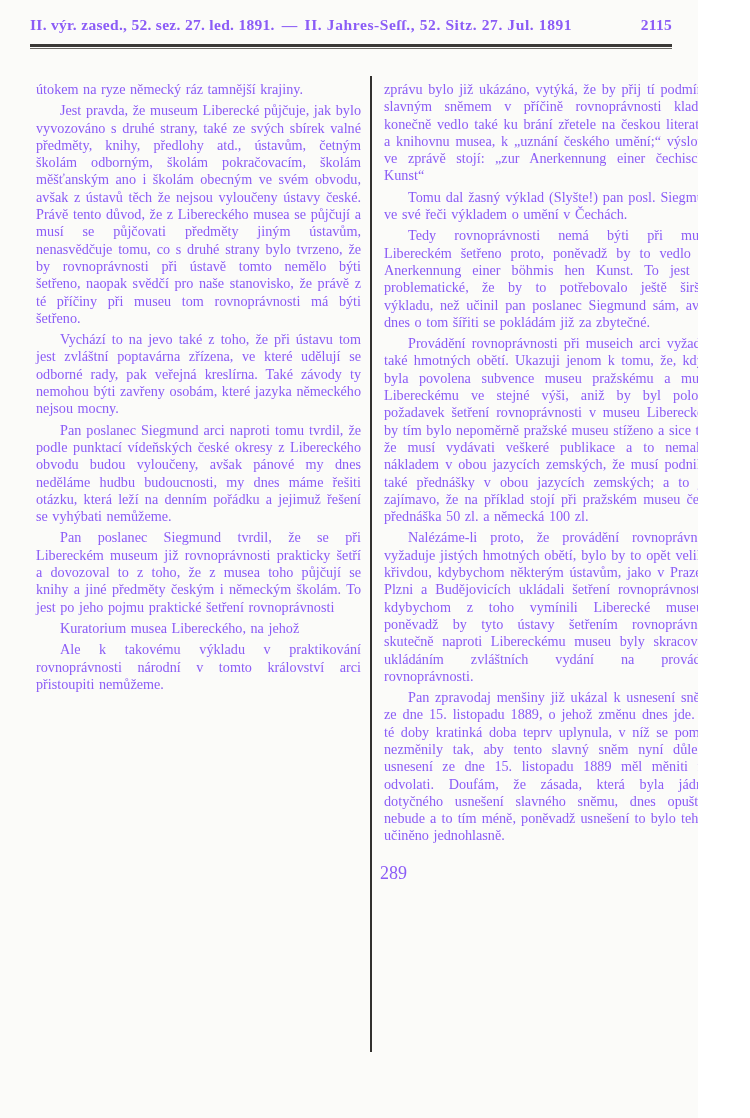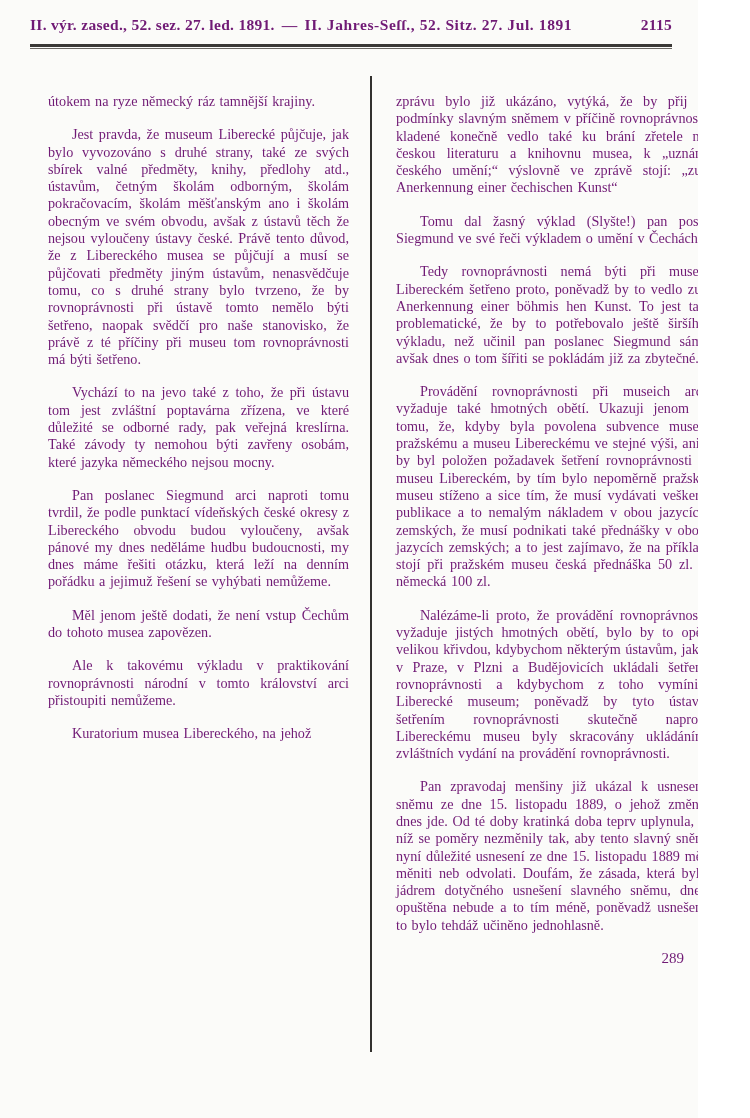--- a/index.html
+++ b/index.html
@@ -2,21 +2,21 @@
 <html><head>
 <meta charset="utf-8">
 <style>
   html, body { margin: 0; padding: 0; }
   .page {
     position: relative;
     width: 698px;
     height: 1118px;
     background: #fbfbf9;
     font-family: "Liberation Serif", "DejaVu Serif", serif;
-    color: #701a75;
+    color: #8b5cf6;
     overflow: hidden;
   }
   .header {
     position: absolute;
     left: 30px;
     right: 26px;
     top: 16px;
     display: flex;
     align-items: baseline;
     font-size: 15.5px;
@@ -48,30 +48,29 @@
   .col {
     position: absolute;
     top: 77px;
     text-align: justify;
     font-size: 14.2px;
     line-height: 17.3px;
   }
   .col-left  { left: 32px;  width: 333px; }
   .col-right { left: 380px; width: 342px; }
   .col p {
-    margin: 16px;
+    margin: 4px;
     text-indent: 24px;
     word-spacing: 1px;
   }
   .col p.cont { text-indent: 0; }
   .page-signature {
-    text-align: right;
     padding-right: 38px;
-    margin-top: 9px;
-    font-size: 15px;
+    margin-top: 20px;
+    font-size: 18px;
   }
 </style>
 </head>
 <body>
 
 <div class="page">
 
   <div class="header">
     <span>II. výr. zased., 52. sez. 27. led. 1891.</span>
     <span class="sep">—</span>
@@ -79,25 +78,25 @@
     <span class="pagenum">2115</span>
   </div>
 
   <div class="header-rule"></div>
 
   <div class="column-divider"></div>
 
   <div class="col col-left">
     <p class="cont">útokem na ryze německý ráz tamnější krajiny.</p>
     <p>Jest pravda, že museum Liberecké půjčuje, jak bylo vyvozováno s druhé strany, také ze svých sbírek valné předměty, knihy, předlohy atd., ústavům, četným školám odborným, školám pokračovacím, školám měšťanským ano i školám obecným ve svém obvodu, avšak z ústavů těch že nejsou vyloučeny ústavy české. Právě tento důvod, že z Libereckého musea se půjčují a musí se půjčovati předměty jiným ústavům, nenasvědčuje tomu, co s druhé strany bylo tvrzeno, že by rovnoprávnosti při ústavě tomto nemělo býti šetřeno, naopak svědčí pro naše stanovisko, že právě z té příčiny při museu tom rovnoprávnosti má býti šetřeno.</p>
-    <p>Vychází to na jevo také z toho, že při ústavu tom jest zvláštní poptavárna zřízena, ve které důležité se odborné rady, pak veřejná kreslírna. Také závody ty nemohou býti zavřeny osobám, které jazyka německého nejsou mocny.</p>
+    <p>Vychází to na jevo také z toho, že při ústavu tom jest zvláštní poptavárna zřízena, ve které udělují se odborné rady, pak veřejná kreslírna. Také závody ty nemohou býti zavřeny osobám, které jazyka německého nejsou mocny.</p>
     <p>Pan poslanec Siegmund arci naproti tomu tvrdil, že podle punktací vídeňských české okresy z Libereckého obvodu budou vyloučeny, avšak pánové my dnes neděláme hudbu budoucnosti, my dnes máme řešiti otázku, která leží na denním pořádku a jejimuž řešení se vyhýbati nemůžeme.</p>
-    <p>Měl jenom ještě dodati, že není vstup Čechům do tohoto musea zapovězen.</p>
+    <p>Pan poslanec Siegmund tvrdil, že se při Libereckém museum již rovnoprávnosti prakticky šetří a dovozoval to z toho, že z musea toho půjčují se knihy a jiné předměty českým i německým školám. To jest po jeho pojmu praktické šetření rovnoprávnosti</p>
+    <p>Kuratorium musea Libereckého, na jehož</p>
     <p>Ale k takovému výkladu v praktikování rovnoprávnosti národní v tomto království arci přistoupiti nemůžeme.</p>
-    <p>Kuratorium musea Libereckého, na jehož</p>
   </div>
 
   <div class="col col-right">
     <p class="cont">zprávu bylo již ukázáno, vytýká, že by přij tí podmínky slavným sněmem v příčině rovnoprávnosti kladené konečně vedlo také ku brání zřetele na českou literaturu a knihovnu musea, k „uznání českého umění;“ výslovně ve zprávě stojí: „zur Anerkennung einer čechischen Kunst“</p>
     <p>Tomu dal žasný výklad (Slyšte!) pan posl. Siegmund ve své řeči výkladem o umění v Čechách.</p>
     <p>Tedy rovnoprávnosti nemá býti při museu Libereckém šetřeno proto, poněvadž by to vedlo zur Anerkennung einer böhmis hen Kunst. To jest tak problematické, že by to potřebovalo ještě širšího výkladu, než učinil pan poslanec Siegmund sám, avšak dnes o tom šířiti se pokládám již za zbytečné.</p>
     <p>Provádění rovnoprávnosti při museich arci vyžaduje také hmotných obětí. Ukazuji jenom k tomu, že, kdyby byla povolena subvence museu pražskému a museu Libereckému ve stejné výši, aniž by byl položen požadavek šetření rovnoprávnosti v museu Libereckém, by tím bylo nepoměrně pražské museu stíženo a sice tím, že musí vydávati veškeré publikace a to nemalým nákladem v obou jazycích zemských, že musí podnikati také přednášky v obou jazycích zemských; a to jest zajímavo, že na příklad stojí při pražském museu česká přednáška 50 zl. a německá 100 zl.</p>
     <p>Nalézáme-li proto, že provádění rovnoprávnosti vyžaduje jistých hmotných obětí, bylo by to opět velikou křivdou, kdybychom některým ústavům, jako v Praze, v Plzni a Budějovicích ukládali šetření rovnoprávnosti a kdybychom z toho vymínili Liberecké museum; poněvadž by tyto ústavy šetřením rovnoprávnosti skutečně naproti Libereckému museu byly skracovány ukládáním zvláštních vydání na provádění rovnoprávnosti.</p>
     <p>Pan zpravodaj menšiny již ukázal k usnesení sněmu ze dne 15. listopadu 1889, o jehož změnu dnes jde. Od té doby kratinká doba teprv uplynula, v níž se poměry nezměnily tak, aby tento slavný sněm nyní důležité usnesení ze dne 15. listopadu 1889 měl měniti neb odvolati. Doufám, že zásada, která byla jádrem dotyčného usnešení slavného sněmu, dnes opuštěna nebude a to tím méně, poněvadž usnešení to bylo tehdáž učiněno jednohlasně.</p>
     <div class="page-signature">289</div>

